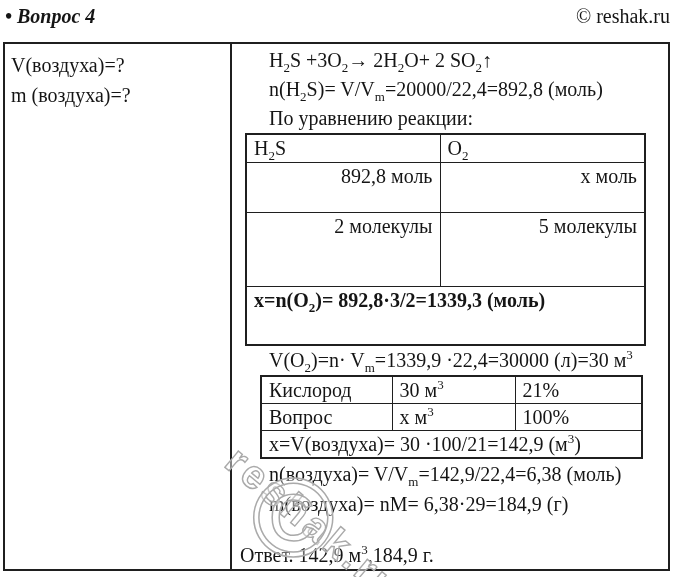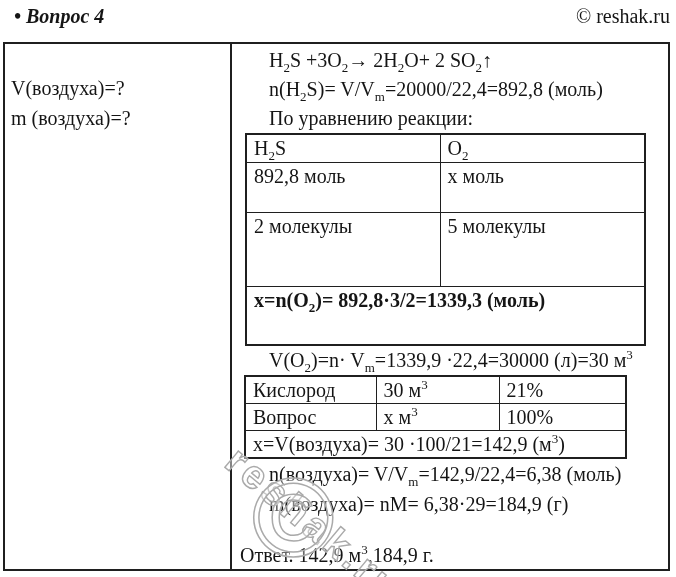--- a/index.html
+++ b/index.html
@@ -3,52 +3,52 @@
 <meta charset="utf-8">
 <style>
   * { box-sizing: border-box; }
   html,body { margin:0; padding:0; background:#ffffff; }
   .page {
     position:relative; width:676px; height:577px; background:#fff;
     font-family:"Liberation Serif","DejaVu Serif",serif; color:#151515;
     overflow:hidden;
   }
   .topbar {
-    position:absolute; top:3px; left:14px; right:6px;
+    position:absolute; top:3px; left:5px; right:6px;
     display:flex; justify-content:space-between; align-items:flex-start;
     font-size:20px; line-height:26px;
   }
   .title { font-weight:bold; font-style:italic; }
   .copyright { font-style:normal; }
 
   .outer {
     position:absolute; left:3px; top:42px; width:667px; height:529px;
     border:2px solid #1f1f1f; display:flex; background:#fff;
   }
   .left-col { width:227px; border-right:2px solid #1f1f1f; display:flex; flex-direction:column; }
   .given-cell { height:153px; border-bottom:2px solid #1f1f1f; padding:3px 2px 0 6px; }
-  .find-cell  { flex:1; padding:6px 2px 0 6px;margin-top:23px; }
+  .find-cell  { flex:1; padding:6px 2px 0 6px; }
   .given-line, .find-line { font-size:20px; line-height:29px; white-space:nowrap; }
   .find-line { line-height:30px; }
 
   .right-col { flex:1; padding:2px 0 0 8px; font-size:20px; position:relative; }
   .line { line-height:29px; white-space:nowrap;margin-left:29px; }
   .line-tall { line-height:30px; }
 
   table { border-collapse:collapse; }
   .mole-table { margin-left:5px; width:399px; border:2px solid #1f1f1f; table-layout:fixed; }
   .mole-table td { border:1px solid #1f1f1f; padding:0 7px; vertical-align:top; font-size:20px; line-height:27px; }
   .mole-table col.c1 { width:194px; }
   .mole-table col.c2 { width:205px; }
   .row-h1 td { height:27px; }
-  .row-h2 td { height:50px; }
-  .row-h3 td { height:74px; }
+  .row-h2 td { height:50px;text-align:right; }
+  .row-h3 td { height:74px;text-align:right; }
   .row-h4 td { height:58px;font-weight:bold; }
 
-  .prop-table { margin-left:4px; width:381px; border:2px solid #1f1f1f; table-layout:fixed; }
+  .prop-table { margin-left:20px; width:381px; border:2px solid #1f1f1f; table-layout:fixed; }
   .prop-table td { border:1px solid #1f1f1f; padding:0 7px; vertical-align:top; font-size:20px; line-height:26px; white-space:nowrap; }
   .prop-table col.p1 { width:131px; }
   .prop-table col.p2 { width:123px; }
   .prop-table col.p3 { width:127px; }
   .prop-row td { height:27px; }
   .prop-row2 td { height:25px; }
   .prop-res td { height:26px; }
 
   .spacer { height:22px; }
   .answer { line-height:29px; }

